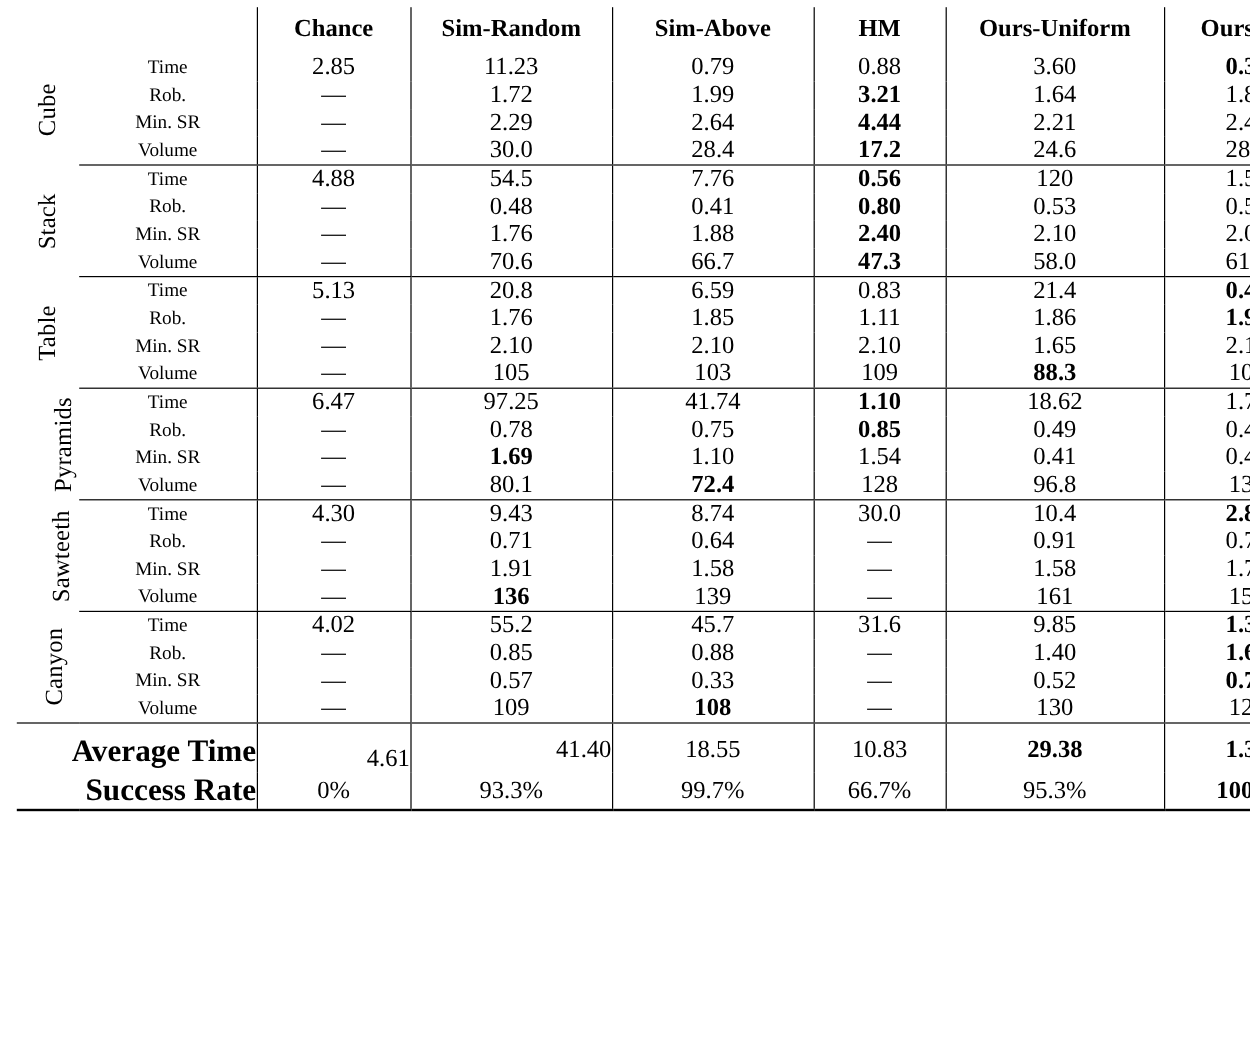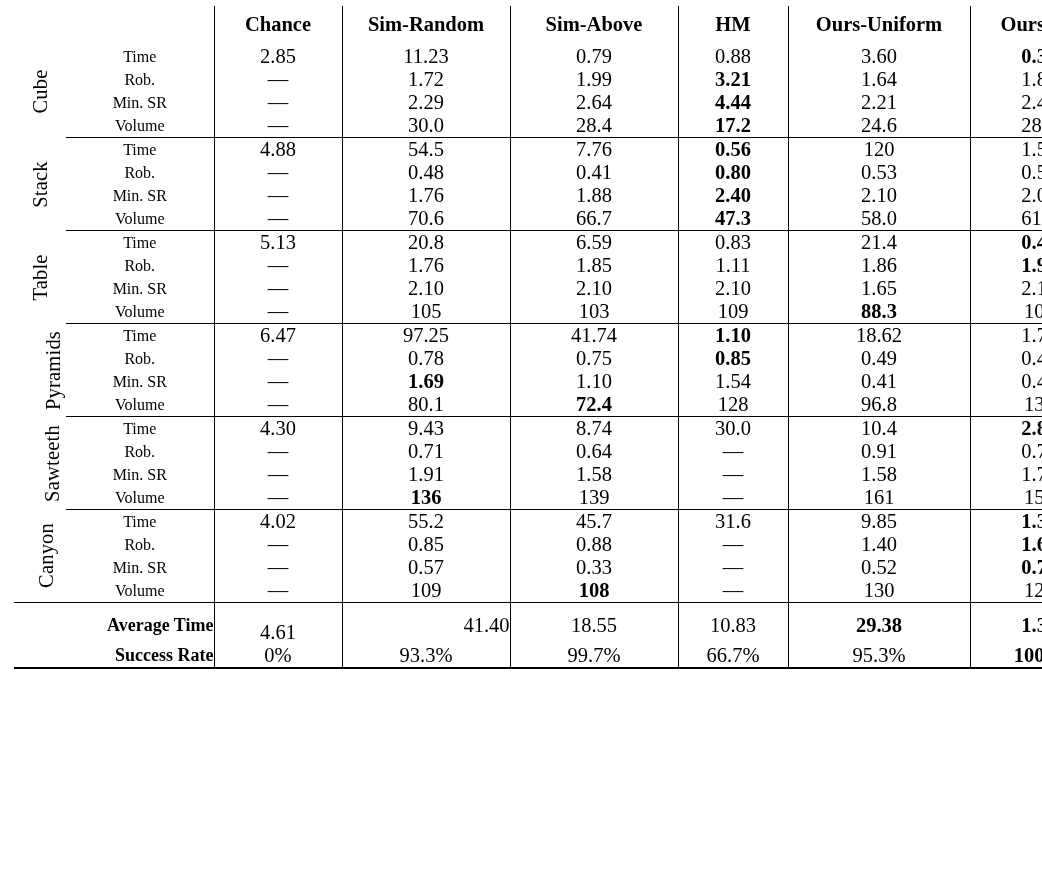--- a/index.html
+++ b/index.html
@@ -78,21 +78,21 @@
     transform: rotate(-90deg);
     white-space: nowrap;
     font-size: 20.5px;
     letter-spacing: 0.2px;
   }
   
   td.summary-label {
     text-align: right;
     font-weight: bold;
     padding: 1.5px 14px 1.5px 0;
-    font-size: 18px;
+    font-size: 26px;
   }
 </style>
 </head>
 <body>
 
 <div class="table-wrap">
   <table class="results">
     <colgroup>
       <col class="c-group">
       <col class="c-metric">
@@ -333,21 +333,21 @@
           <td class="metric">Volume</td>
           <td class="val vsep-left">—</td>
           <td class="val vsep-left">109</td>
           <td class="val vsep-left bold">108</td>
           <td class="val vsep-left">—</td>
           <td class="val vsep-left">130</td>
           <td class="val vsep-left">128</td>
         </tr>
         <tr>
           <td class="summary-label" colspan="2" style="border-top: 1.6px solid rgb(0, 0, 0); padding-top: 4px;">Average Time</td>
-          <td class="val vsep-left" style="border-top: 1.6px solid rgb(0, 0, 0); padding-top: 18px;">4.61</td>
+          <td class="val vsep-left" style="border-top: 1.6px solid rgb(0, 0, 0); padding-top: 18px; text-align: right;">4.61</td>
           <td class="val vsep-left" style="border-top: 1.6px solid rgb(0, 0, 0); padding-top: 4px; text-align: right;">41.40</td>
           <td class="val vsep-left" style="border-top: 1.6px solid rgb(0, 0, 0); padding-top: 4px;">18.55</td>
           <td class="val vsep-left" style="border-top: 1.6px solid rgb(0, 0, 0); padding-top: 4px;">10.83</td>
           <td class="val vsep-left" style="border-top: 1.6px solid rgb(0, 0, 0); padding-top: 4px; font-weight: bold;">29.38</td>
           <td class="val vsep-left bold" style="border-top: 1.6px solid rgb(0, 0, 0); padding-top: 4px;">1.36</td>
         </tr>
         <tr class="rule-thick">
           <td class="summary-label" colspan="2">Success Rate</td>
           <td class="val vsep-left">0%</td>
           <td class="val vsep-left">93.3%</td>

